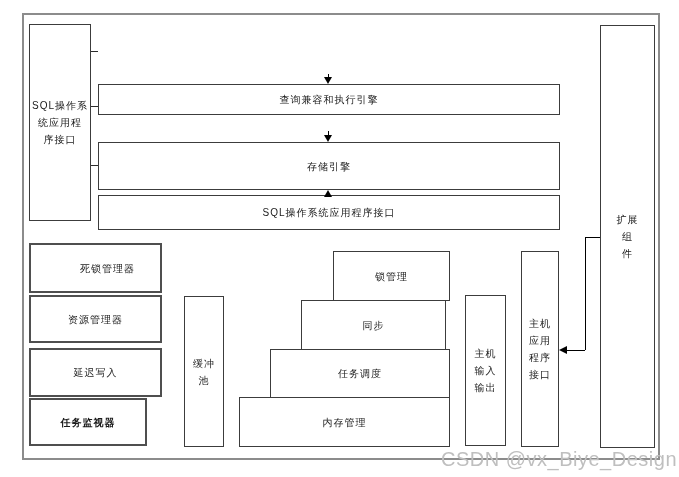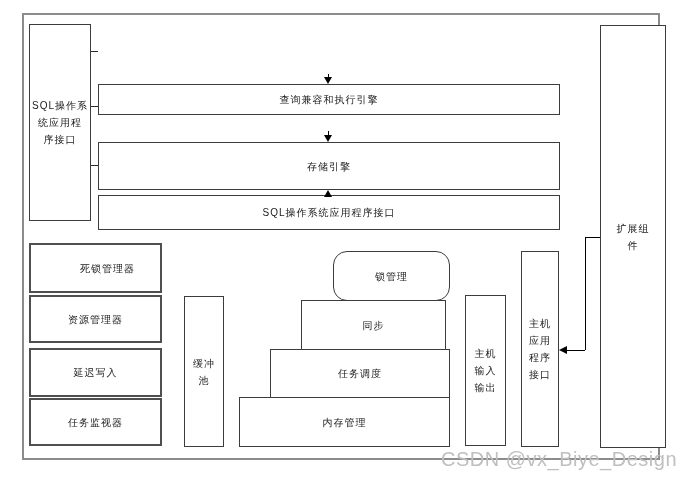--- a/index.html
+++ b/index.html
@@ -81,30 +81,30 @@
 
   <div class="box heavy" style="left:29px;top:243px;width:133px;height:50px;padding-left:24px;">
     <span class="lbl">死锁管理器</span>
   </div>
   <div class="box heavy" style="left:29px;top:295px;width:133px;height:48px;">
     <span class="lbl">资源管理器</span>
   </div>
   <div class="box heavy" style="left:29px;top:348px;width:133px;height:49px;">
     <span class="lbl">延迟写入</span>
   </div>
-  <div class="box heavy" style="left:29px;top:398px;width:133px;height:48px;">
+  <div class="box heavy" style="left:29px;top:398px;width:118px;height:48px;font-weight:bold;">
     <span class="lbl">任务监视器</span>
   </div>
 
   <div class="box" style="left:184px;top:296px;width:40px;height:151px;padding:11px 7px;">
     <span class="lbl">缓冲
 池</span>
   </div>
 
-  <div class="box" style="left:333px;top:251px;width:117px;height:50px;border-radius:14px;">
+  <div class="box" style="left:333px;top:251px;width:117px;height:50px;">
     <span class="lbl">锁管理</span>
   </div>
   <div class="box" style="left:301px;top:300px;width:145px;height:50px;">
     <span class="lbl">同步</span>
   </div>
   <div class="box" style="left:270px;top:349px;width:180px;height:49px;">
     <span class="lbl">任务调度</span>
   </div>
   <div class="box" style="left:239px;top:397px;width:211px;height:50px;">
     <span class="lbl">内存管理</span>
@@ -116,21 +116,21 @@
 输出</span>
   </div>
 
   <div class="box" style="left:521px;top:251px;width:38px;height:196px;padding:0 7px;">
     <span class="lbl">主机
 应用
 程序
 接口</span>
   </div>
 
-  <div class="box" style="left:600px;top:25px;width:66px;height:423px;padding:0 4px;">
+  <div class="box" style="left:600px;top:25px;width:55px;height:423px;padding:0 12px;">
     <span class="lbl">扩展组
 件</span>
   </div>
 
   <div class="hline" style="left:585px;top:237px;width:15px;background:#000;"></div>
   <div class="vline" style="left:585px;top:237px;height:113px;"></div>
   <div class="hline" style="left:563px;top:350px;width:22px;background:#000;"></div>
   <div class="tri-left" style="left:559px;top:346px;"></div>
 
   <div class="watermark">CSDN @vx_Biye_Design</div>

